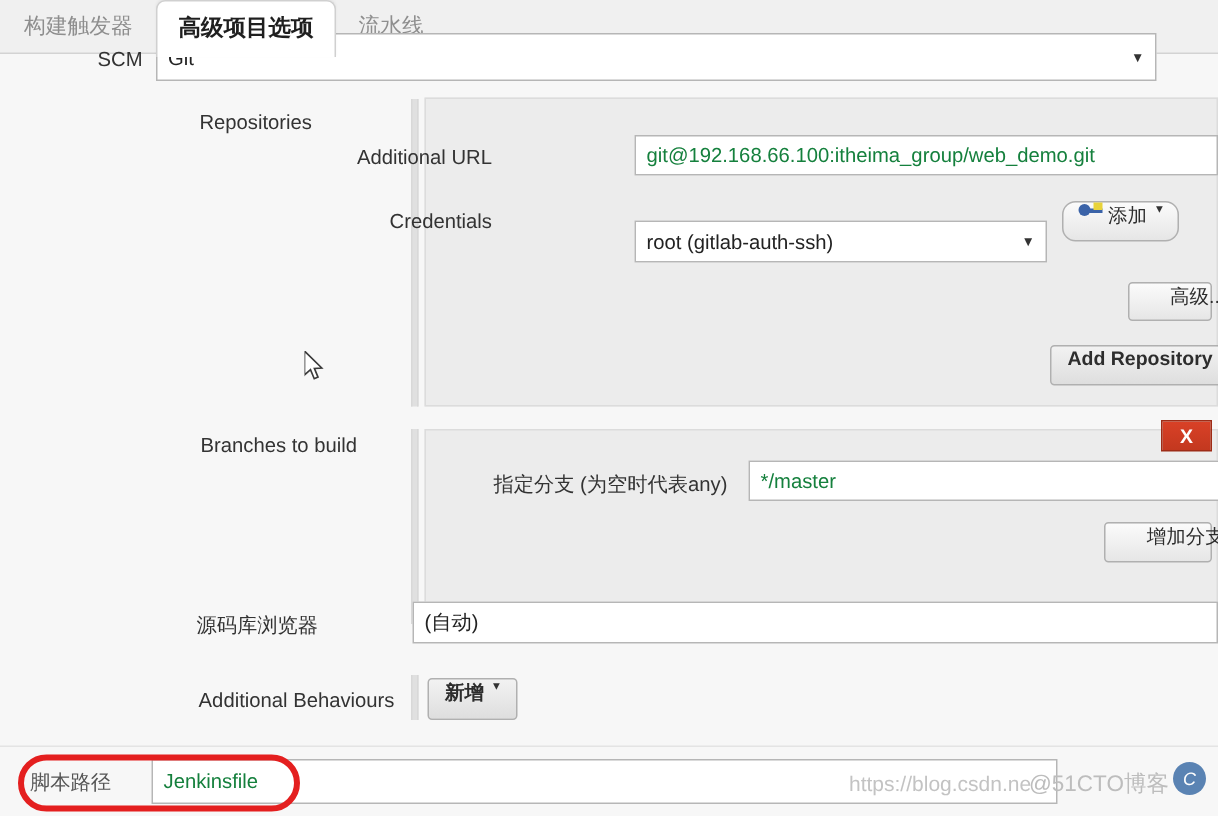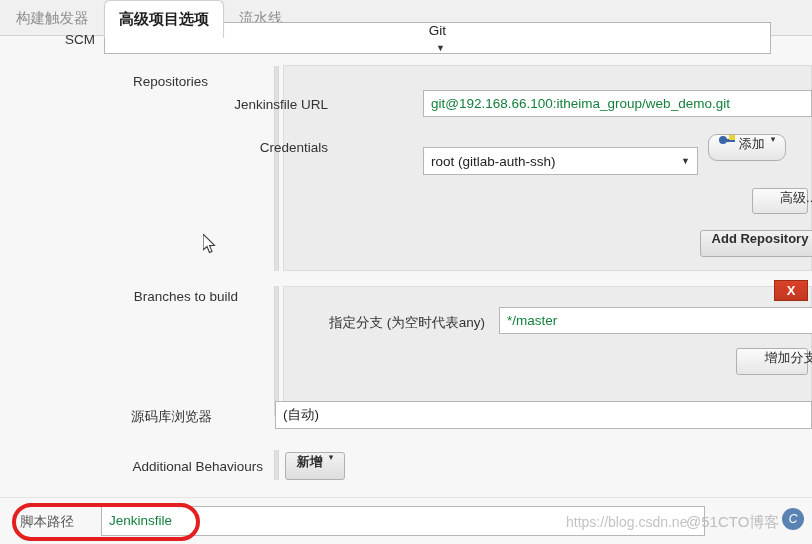--- a/index.html
+++ b/index.html
@@ -272,32 +272,32 @@
     <span>流水线</span>
   </div>
   <div class="tab active">
     <span>高级项目选项</span>
   </div>
 </div>
 
 <div class="form">
 
   <div class="label" style="left:20px; top:-4px; width:75px;">SCM</div>
-  <div class="selectbox" style="left:104px; top:-14px; width:667px; height:32px;flex-direction:column;">
+  <div class="selectbox" style="left:104px; top:-14px; width:667px; height:32px;">
     <span>Git</span>
     <span class="caret">▼</span>
   </div>
 
   <div class="label" style="left:20px; top:38px; width:188px;">Repositories</div>
 
   <div class="sep" style="left:274px; top:30px; height:205px;"></div>
 
   <div class="panel" style="left:283px; top:29px; width:529px; height:206px;"></div>
 
-  <div class="label" style="left:198px; top:61px; width:130px;">Jenkinsfile URL</div>
+  <div class="label" style="left:198px; top:61px; width:130px;">Additional URL</div>
 
   <div class="textinput" style="left:423px; top:54px; width:389px; height:27px;">
     <span>git@192.168.66.100:itheima_group/web_demo.git</span>
   </div>
 
   <div class="label" style="left:198px; top:104px; width:130px;">Credentials</div>
 
   <div class="selectbox" style="left:423px; top:111px; width:275px; height:28px;">
     <span>root (gitlab-auth-ssh)</span>
     <span class="caret">▼</span>

